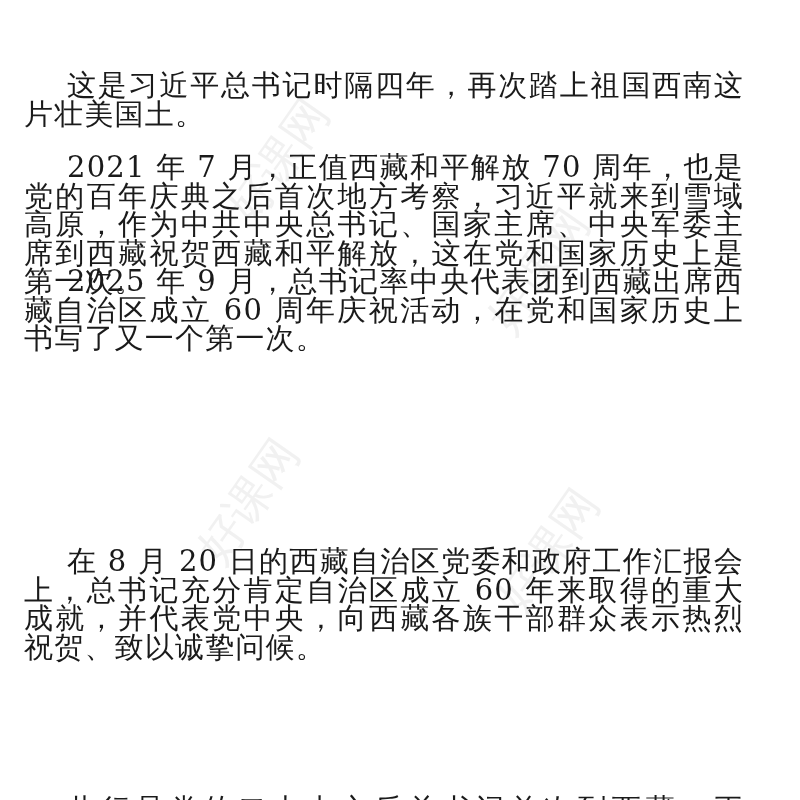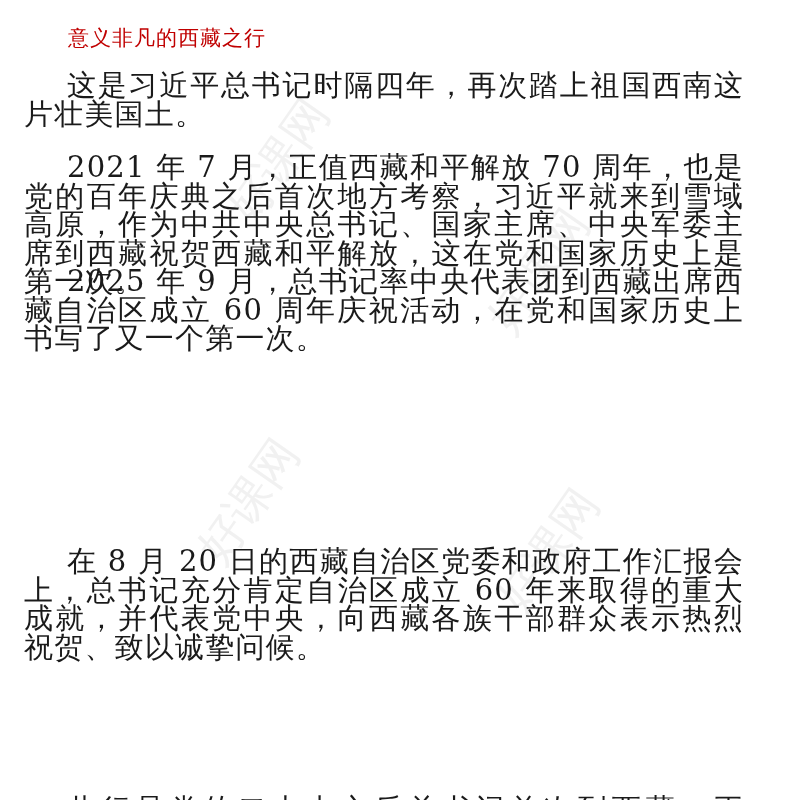--- a/index.html
+++ b/index.html
@@ -25,20 +25,19 @@
 </style>
 </head>
 <body>
 
 <div class="page">
   <div class="watermark" style="left:210px;top:130px;">好课网</div>
   <div class="watermark" style="left:470px;top:240px;">好课网</div>
   <div class="watermark" style="left:180px;top:470px;">好课网</div>
   <div class="watermark" style="left:480px;top:520px;">好课网</div>
 
-  <div class="title">意义非凡的西藏之行</div>
 
   <p class="para" style="top:42px;">这是习近平总书记时隔四年，再次踏上祖国西南这片壮美国土。</p>
   <p class="para" style="top:124px;">2021 年 7 月，正值西藏和平解放 70 周年，也是党的百年庆典之后首次地方考察，习近平就来到雪域高原，作为中共中央总书记、国家主席、中央军委主席到西藏祝贺西藏和平解放，这在党和国家历史上是第一次。</p>
   <p class="para" style="top:238px;">2025 年 9 月，总书记率中央代表团到西藏出席西藏自治区成立 60 周年庆祝活动，在党和国家历史上书写了又一个第一次。</p>
   <p class="para" style="top:518px;">在 8 月 20 日的西藏自治区党委和政府工作汇报会上，总书记充分肯定自治区成立 60 年来取得的重大成就，并代表党中央，向西藏各族干部群众表示热烈祝贺、致以诚挚问候。</p>
   <p class="para" style="top:766px;">此行是党的二十大之后总书记首次到西藏，正逢“十四五”规划收官、“十五五”规划谋篇之际，下一个五年是基本实现社会主义现代化夯实基础、全面发力</p>
 </div>
 
 </body></html>

